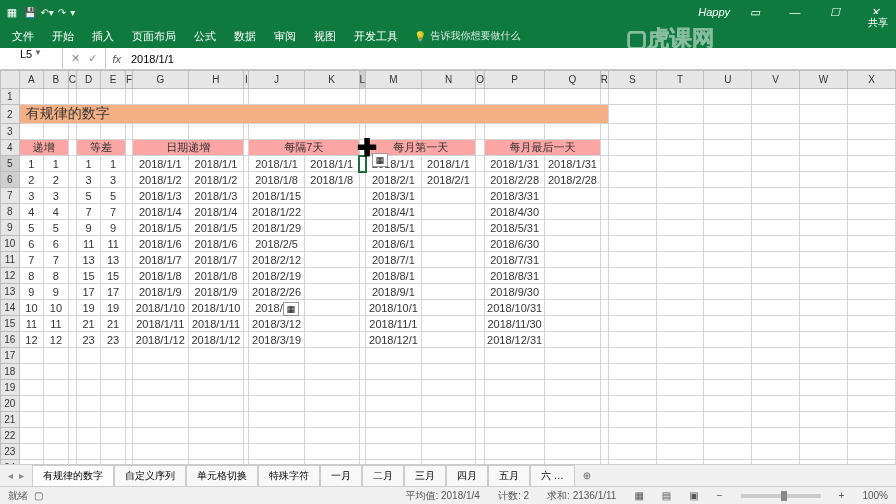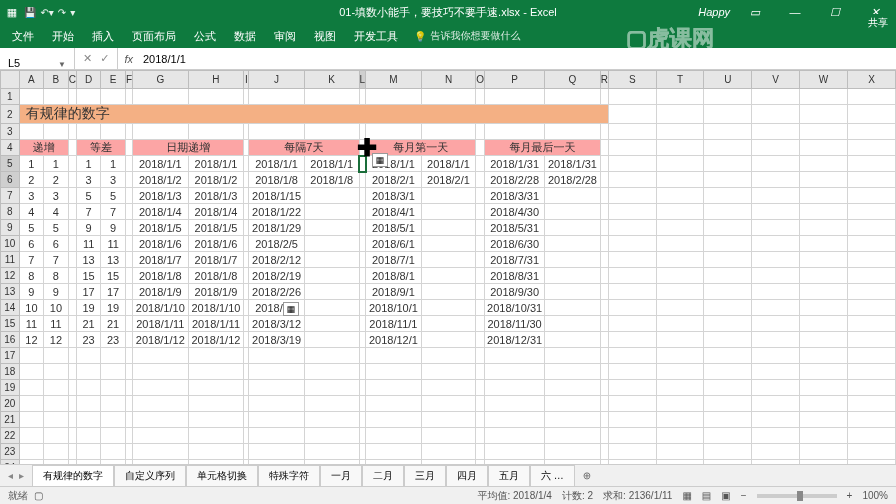--- a/index.html
+++ b/index.html
@@ -13,21 +13,21 @@
 .qat { display: flex; gap: 4px; align-items: center; }
 .qat span { font-size: 10px; opacity: 0.9; }
 .winbtn { width: 30px; height: 20px; display: flex; align-items: center; justify-content: center; font-size: 11px; }
 
 .ribbon-tabs { background: #0e7a3e; height: 24px; display: flex; align-items: center; gap: 14px; padding: 0 10px; color: #fff; font-size: 11px; }
 .ribbon-tabs .tab { cursor: pointer; padding: 4px 2px; }
 .ribbon-tabs .tell { display: flex; align-items: center; gap: 4px; opacity: 0.85; font-size: 10px; }
 .ribbon-tabs .bulb { font-size: 10px; }
 
 .formula-bar { height: 22px; display: flex; align-items: center; border-bottom: 1px solid #ccc; background: #fff; font-size: 11px; }
-.name-box { width: 75px; padding: 0 8px; border-right: 1px solid #ccc; height: 100%; display: flex; align-items: flex-end; justify-content: space-between; }
+.name-box { width: 63px; padding: 0 20px; border-right: 1px solid #ccc; height: 100%; display: flex; align-items: flex-start; justify-content: space-between; }
 .name-box .dd { font-size: 8px; color: #666; }
 .fx-controls { display: flex; align-items: center; gap: 8px; padding: 0 8px; color: #888; border-right: 1px solid #ccc; height: 100%; }
 .fx-label { padding: 0 6px; font-style: italic; color: #555; }
 .formula-text { padding: 0 4px; }
 
 .grid-wrap { position: relative; height: 414px; overflow: hidden; }
 table.grid { border-collapse: collapse; table-layout: fixed; }
 .grid th { background: #e6e6e6; border: 1px solid #bdbdbd; font-weight: normal; font-size: 10px; color: #333; text-align: center; height: 16px; }
 .grid th.rowhdr { width: 20px; background: #e6e6e6; }
 .grid th.colhdr { height: 18px; }
@@ -44,41 +44,40 @@
 
 .sheet-tabs { position: absolute; bottom: 18px; left: 0; right: 0; height: 22px; background: #f0f0f0; border-top: 1px solid #ccc; display: flex; align-items: center; font-size: 10px; }
 .sheet-nav { display: flex; gap: 2px; padding: 0 6px; color: #888; }
 .sheet-nav span { padding: 0 2px; }
 .sheet-tab { padding: 3px 10px; border: 1px solid #ccc; background: #f8f8f8; cursor: pointer; border-bottom: none; }
 .sheet-tab.active { background: #fff; border-bottom: 1px solid #fff; }
 .sheet-add { padding: 0 8px; color: #666; }
 
 .status-bar { position: absolute; bottom: 0; left: 0; right: 0; height: 18px; background: #f0f0f0; border-top: 1px solid #ccc; display: flex; align-items: center; justify-content: space-between; font-size: 10px; color: #555; padding: 0 8px; }
 .status-left { display: flex; gap: 6px; align-items: center; }
-.status-right { display: flex; gap: 10px; align-items: center; }
+.status-right { display: flex; gap: 18px; align-items: center; }
 .zoom-slider { width: 80px; height: 4px; background: #ccc; position: relative; }
 .zoom-slider::after { content: ''; position: absolute; left: 50%; top: -3px; width: 6px; height: 10px; background: #888; }
 
 .watermark { position: absolute; top: 8px; right: 110px; opacity: 0.5; pointer-events: none; margin-top: 12px; }
 .watermark svg { width: 160px; height: 40px; }
 </style>
 </head>
 <body>
 
 <div class="titlebar">
   <div class="left">
     <span class="icon">▦</span>
     <div class="qat">
       <span>💾</span>
       <span>↶▾</span>
       <span>↷</span>
       <span>▾</span>
     </div>
   </div>
-  <div class="center">01-填数小能手，要技巧不要手速.xlsx - Excel</div>
   <div class="right">
     <span>Happy</span>
     <span class="winbtn">▭</span>
     <span class="winbtn">—</span>
     <span class="winbtn">☐</span>
     <span class="winbtn">✕</span>
   </div>
   <div style="position:absolute; right:4px; top:14px; font-size:10px; color:#fff; background:#0e7a3e; padding:2px 4px;margin-left:21px;">共享</div>
 </div>
 

